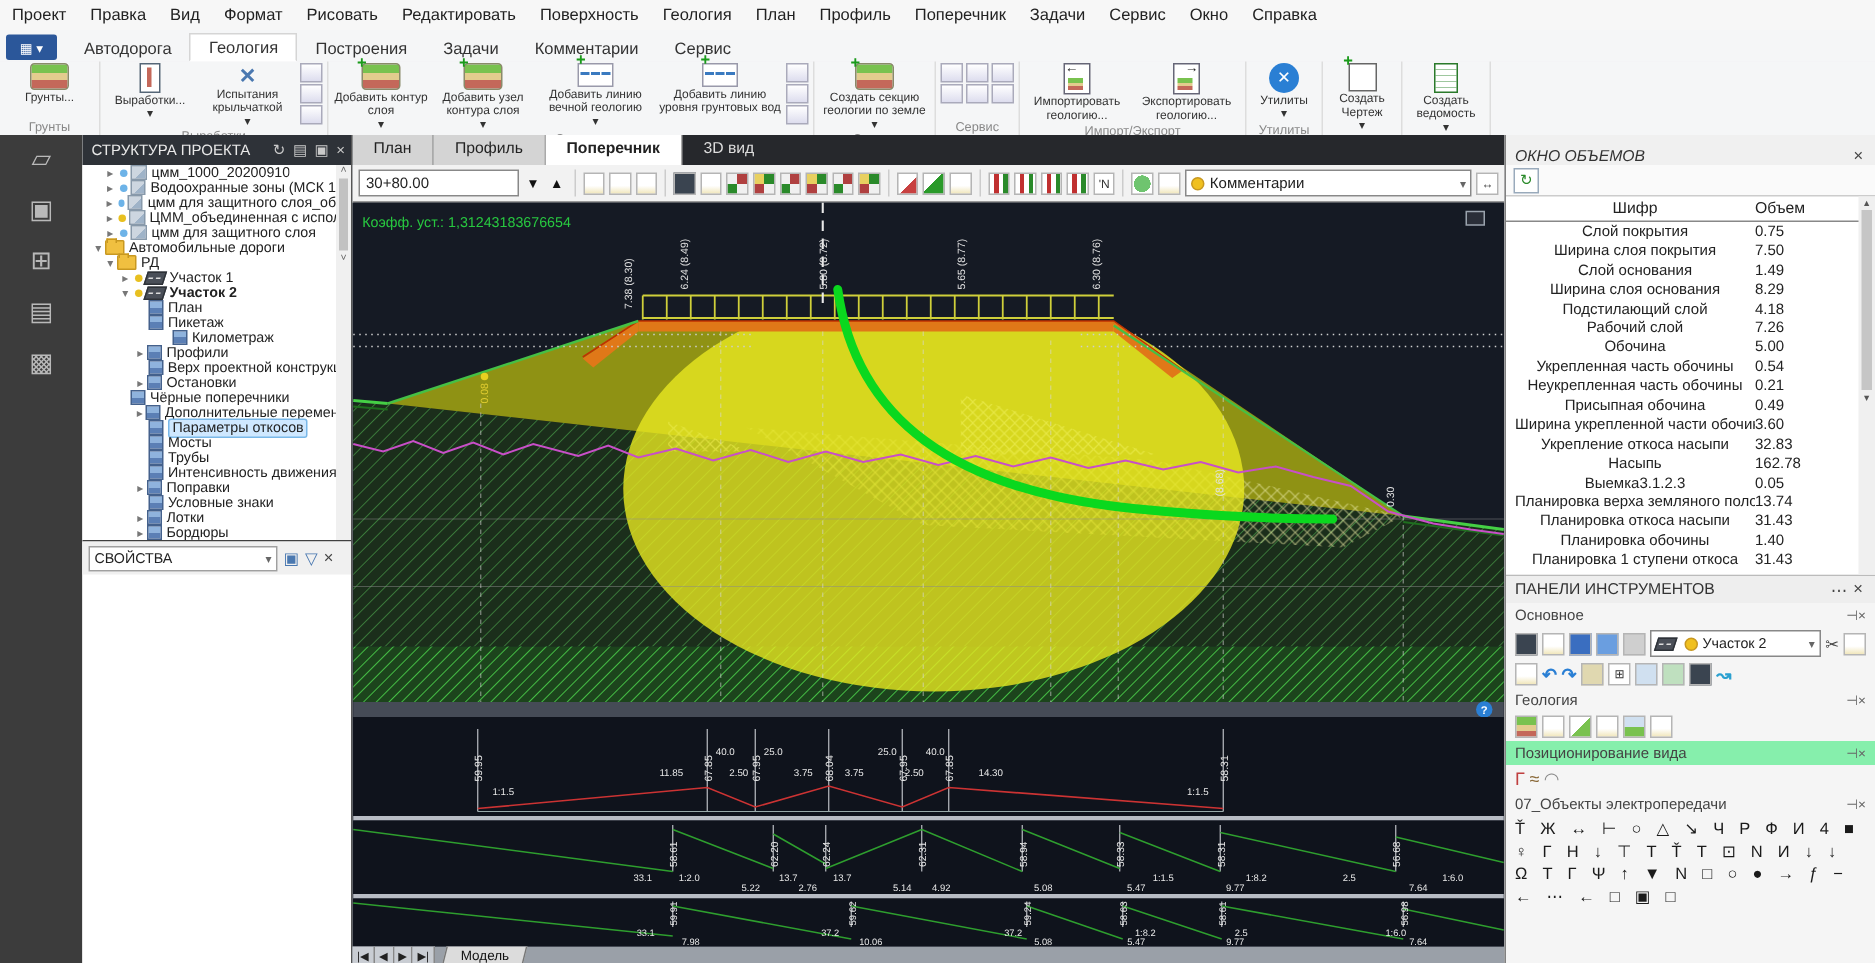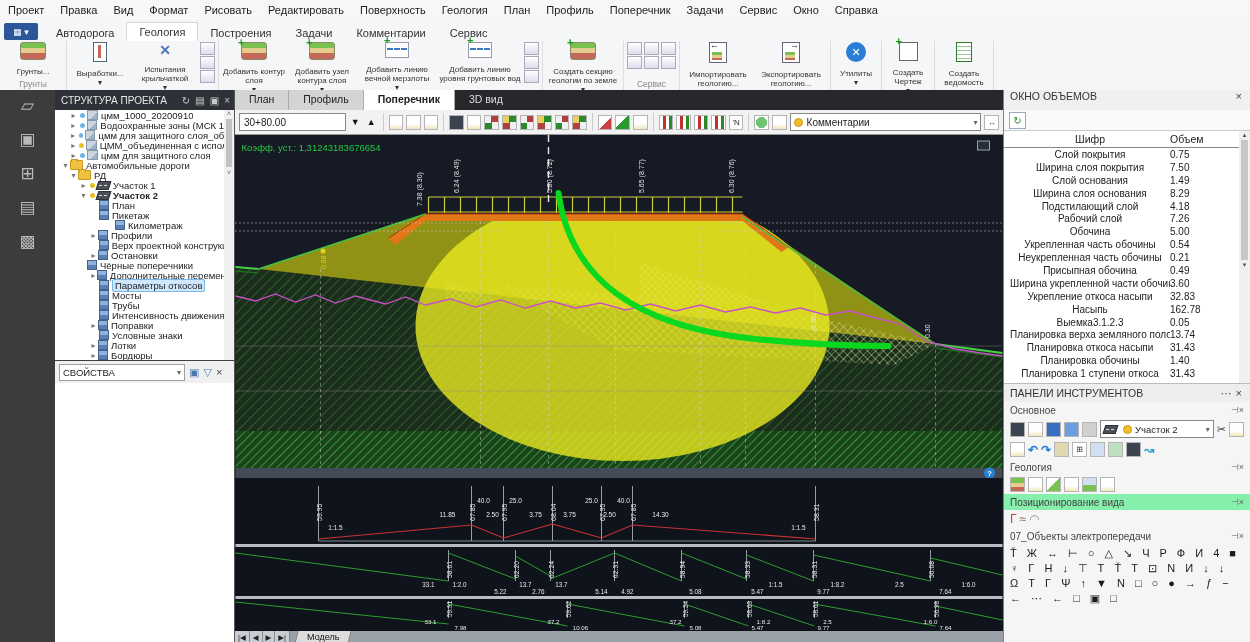--- a/index.html
+++ b/index.html
@@ -16,21 +16,21 @@
   .rtab{font-size:11px;padding:3px 12px 2px;color:#333;}
   .rtab.active{background:#fff;border:1px solid #d5d5d5;border-bottom:1px solid #fff;}
   
   .rbody{position:absolute;left:0;top:41px;width:1250px;height:49px;background:#f5f6f7;
          border-bottom:1px solid #c6c6c6;display:flex;}
   .rg{border-right:1px solid #ddd;display:flex;flex-direction:column;padding:1px 3px 0;}
   .rgrow{flex:1;display:flex;align-items:flex-start;gap:2px;}
   .rgname{font-size:8.5px;color:#888;text-align:center;height:11px;line-height:11px;}
   .rbb{display:flex;flex-direction:column;align-items:center;width:60px;font-size:8px;color:#333;
        text-align:center;line-height:1.1;cursor:default;}
-  .rbb .cap{margin-top:8px;}
+  .rbb .cap{margin-top:1px;}
   .soil{width:24px;height:16px;border-radius:3px;border:1px solid #8a8a6a;
         background:linear-gradient(180deg,#79c24f 0 34%,#e3cc8e 34% 64%,#c4685a 64% 100%);position:relative;}
   .soil.plus::after{content:"+";position:absolute;left:-4px;top:-7px;color:#1a9a1a;font-weight:bold;font-size:11px;}
   .pageic{width:16px;height:19px;background:#fff;border:1px solid #667;position:relative;}
   .pageic .mini{position:absolute;left:2px;bottom:2px;width:10px;height:8px;
         background:linear-gradient(180deg,#79c24f 0 40%,#e3cc8e 40% 70%,#c4685a 70% 100%);}
   .pageic .arr{position:absolute;top:-2px;font-size:9px;color:#222;font-weight:bold;}
   .bh{width:12px;height:18px;border:1px solid #567;background:#fff;position:relative;}
   .bh::after{content:"";position:absolute;left:4px;top:2px;width:3px;height:13px;background:#c4685a;}
   .vane{font-size:14px;color:#4a78b0;font-weight:bold;line-height:16px;}
@@ -104,21 +104,21 @@
   .ccombo .sp{flex:1;}
   .bulb2{width:7px;height:7px;border-radius:50%;background:#f0c020;border:1px solid #c89820;}
   .cnv{display:block;}
   .modelbar{height:12px;background:#9aa0a8;display:flex;align-items:center;font-size:7.5px;}
   .mnav{background:#c9cdd3;border-right:1px solid #888;padding:0 3px;height:12px;display:flex;align-items:center;color:#222;}
   .mtab{background:#dcdcdc;padding:0 10px;height:12px;display:flex;align-items:center;
         font-size:9px;color:#111;transform:skewX(-14deg);margin-left:6px;border:1px solid #777;border-top:none;}
   .mtab span{transform:skewX(14deg);}
   
   .rpanel{position:absolute;left:1003px;top:90px;width:247px;height:552px;background:#f5f5f5;border-left:1px solid #808080;box-sizing:border-box;font-size:10.5px;}
-  .rphead{height:20px;display:flex;align-items:flex-start;padding:0 6px;color:#333;background:#f0f0f0;}
+  .rphead{height:20px;display:flex;align-items:flex-end;padding:0 6px;color:#333;background:#f0f0f0;font-style:italic;}
   .rphead .sp{flex:1;}
   .xic{color:#444;font-size:11px;padding:0 2px;}
   .vtool{height:20px;display:flex;align-items:center;padding:0 5px;background:#fafafa;}
   .refr{width:15px;height:15px;border:1px solid #9ab;background:#fff;color:#2a8a2a;font-size:10px;
         display:flex;align-items:center;justify-content:center;}
   .vtable{position:relative;background:#fff;border-top:1px solid #ccc;height:252px;}
   .vhr{display:flex;height:16px;align-items:center;border-bottom:1px solid #888;font-size:10.5px;color:#222;}
   .vrow{display:flex;height:12.9px;align-items:center;font-size:10px;color:#222;}
   .vn{width:160px;padding-left:6px;overflow:hidden;white-space:nowrap;text-align:center;}
   .vv{width:60px;}
@@ -206,21 +206,21 @@
           <span class="cap">Добавить контур слоя</span>
             <span>▾</span>
         </div>
         <div class="rbb" style="width:68px">
           <span class="soil plus"></span>
           <span class="cap">Добавить узел контура слоя</span>
             <span>▾</span>
         </div>
         <div class="rbb" style="width:78px">
           <span class="dash-ic"></span>
-          <span class="cap">Добавить линию вечной мерзлоты</span>
+          <span class="cap">Добавить линию вечной геологию</span>
             <span>▾</span>
         </div>
         <div class="rbb" style="width:84px">
           <span class="dash-ic"></span>
           <span class="cap">Добавить линию уровня грунтовых вод</span>
         </div>
         <div class="ministack">
           <span class="mi16"></span>
           <span class="mi16"></span>
           <span class="mi16"></span>

